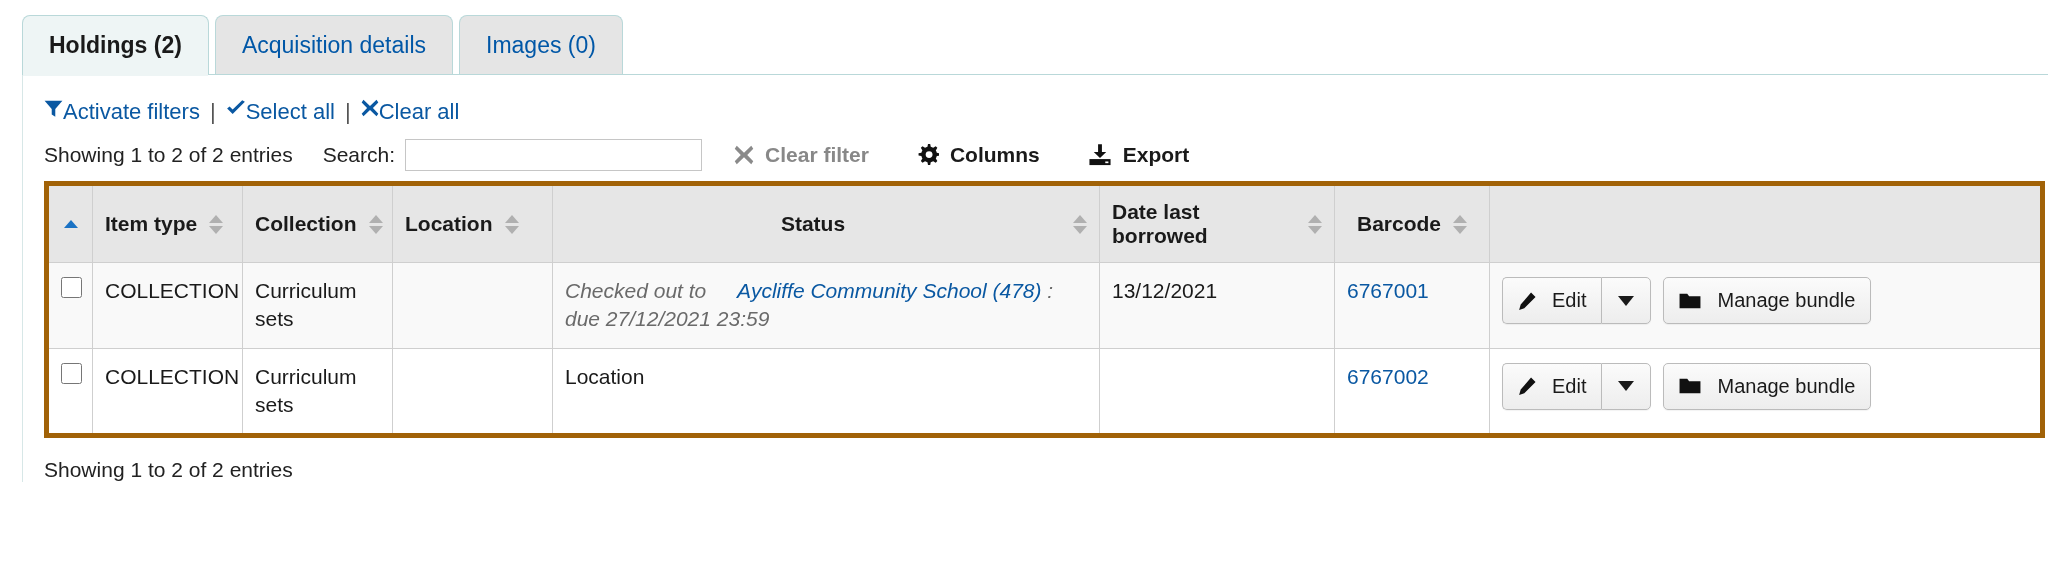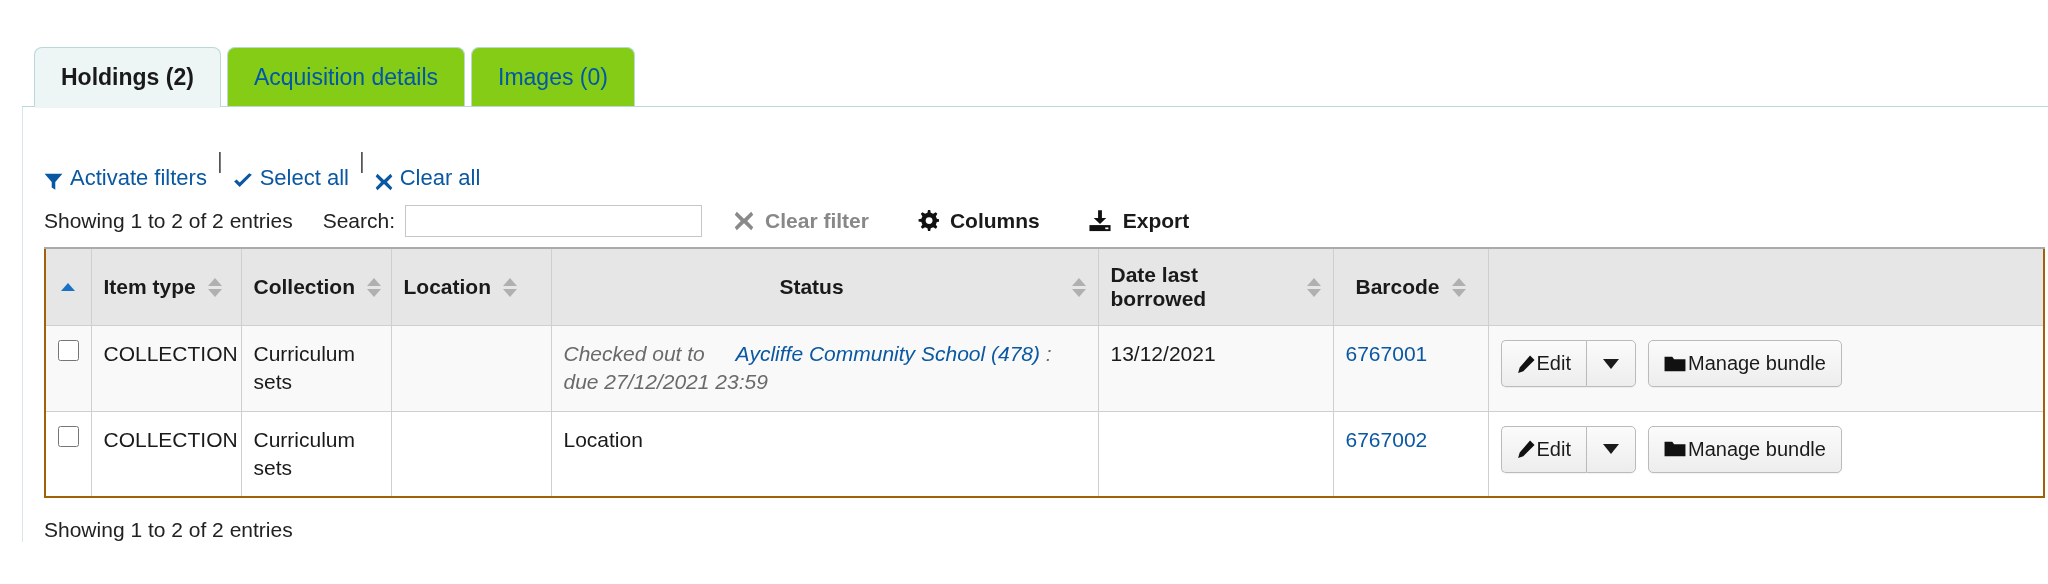--- a/index.html
+++ b/index.html
@@ -13,36 +13,35 @@
     font-family: "Liberation Sans", sans-serif;
     font-size: 20px;
     color: #222222;
     overflow: hidden;
   }
 
   
   .tabs-wrap {
     position: relative;
     height: 75px;
-    padding-left: 34px;
+    padding-left: 22px;
     box-sizing: border-box;
-    margin-top: 32px;
   }
   .tabs {
     display: flex;
     align-items: flex-end;
     height: 75px;
     gap: 6px;
   }
   .tab {
     position: relative;
     border: 1px solid #b9d8d9;
     border-bottom: none;
     border-radius: 8px 8px 0 0;
-    background: #84cc16;
+    background: #e5e5e5;
     padding: 15px 26px 14px 26px;
     font-size: 23px;
     line-height: 1.1;
     color: #0057a7;
     white-space: nowrap;
     box-sizing: border-box;
     height: 60px;
     display: flex;
     align-items: center;
     cursor: pointer;
@@ -94,23 +93,21 @@
     display: flex;
     align-items: center;
     gap: 0;
     white-space: nowrap;
   }
   .flink {
     color: #0a58a2;
     text-decoration: none;
     cursor: pointer;
     display: inline-flex;
-    align-items: flex-end;
-    gap: 7px;
-    margin-top: 34px;
+    align-items: flex-start;
   }
   .fsep {
     color: #555;
     margin: 0 10px;
   }
   .ico { display: inline-block; line-height: 0; }
 
   
   .toolrow {
     display: flex;
@@ -146,21 +143,21 @@
     font-weight: bold;
   }
   .tool.disabled { color: #888888; cursor: default; }
 
   
   .tbl-wrap { padding-left: 22px; padding-right: 10px; }
   table.dt {
     border-collapse: collapse;
     width: 2001px;
     table-layout: fixed;
-    border: 2px solid #a16207;
+    border: 5px solid #a16207;
     background: #fff;
   }
   table.dt thead th {
     background: #e6e6e6;
     border: 1px solid #cfcfcf;
     border-top: 2px solid #aaaaaa;
     font-size: 21px;
     font-weight: bold;
     color: #1a1a1a;
     padding: 14px 12px;
@@ -214,21 +211,21 @@
 
   .status-italic { font-style: italic; color: #6a6a6a; }
   .status-italic a.lnk { font-style: italic; color: #0a58a2; margin-left: 25px; }
 
   td.actions { vertical-align: middle; }
   .btn-group { display: flex; align-items: center; gap: 12px; }
   .btn {
     display: inline-flex;
     align-items: center;
     justify-content: center;
-    gap: 2px;
+    gap: 16px;
     background: linear-gradient(#fbfbfb, #ededed);
     border: 1px solid #bbbbbb;
     border-radius: 5px;
     font-size: 20px;
     color: #1a1a1a;
     padding: 9px 15px;
     cursor: pointer;
     font-family: "Liberation Sans", sans-serif;
     white-space: nowrap;
     box-shadow: 0 1px 1px rgba(0,0,0,0.05);

